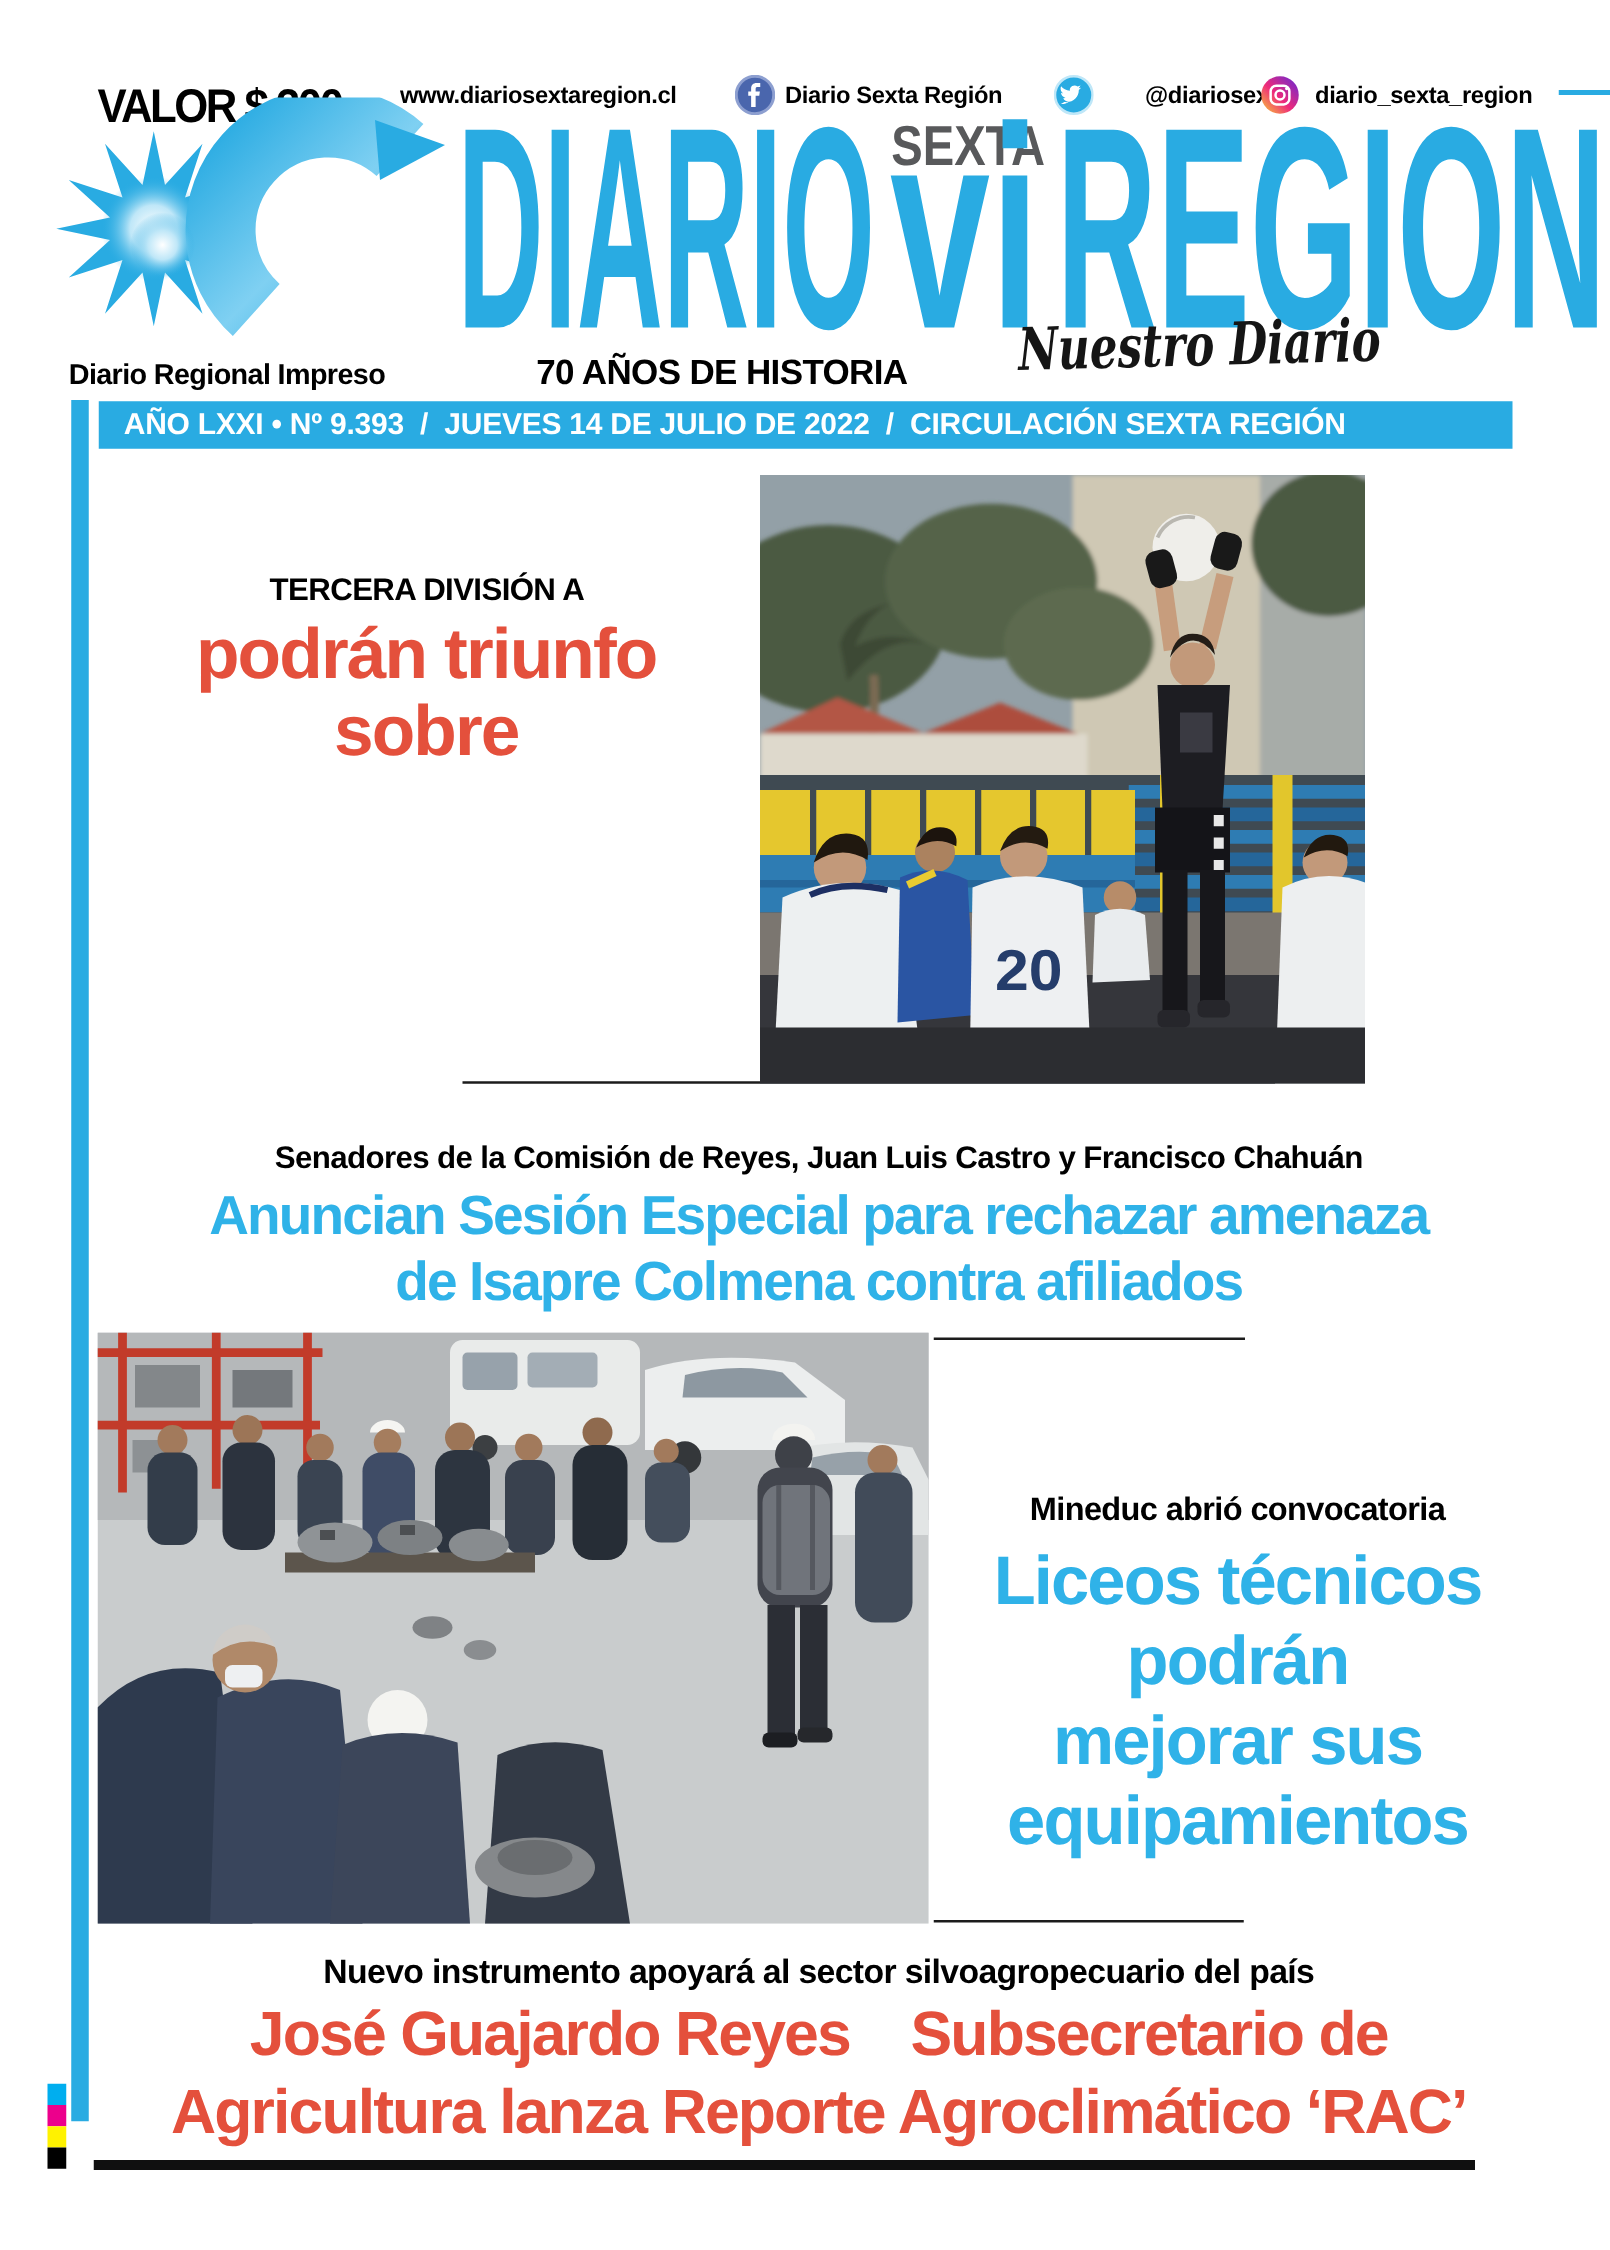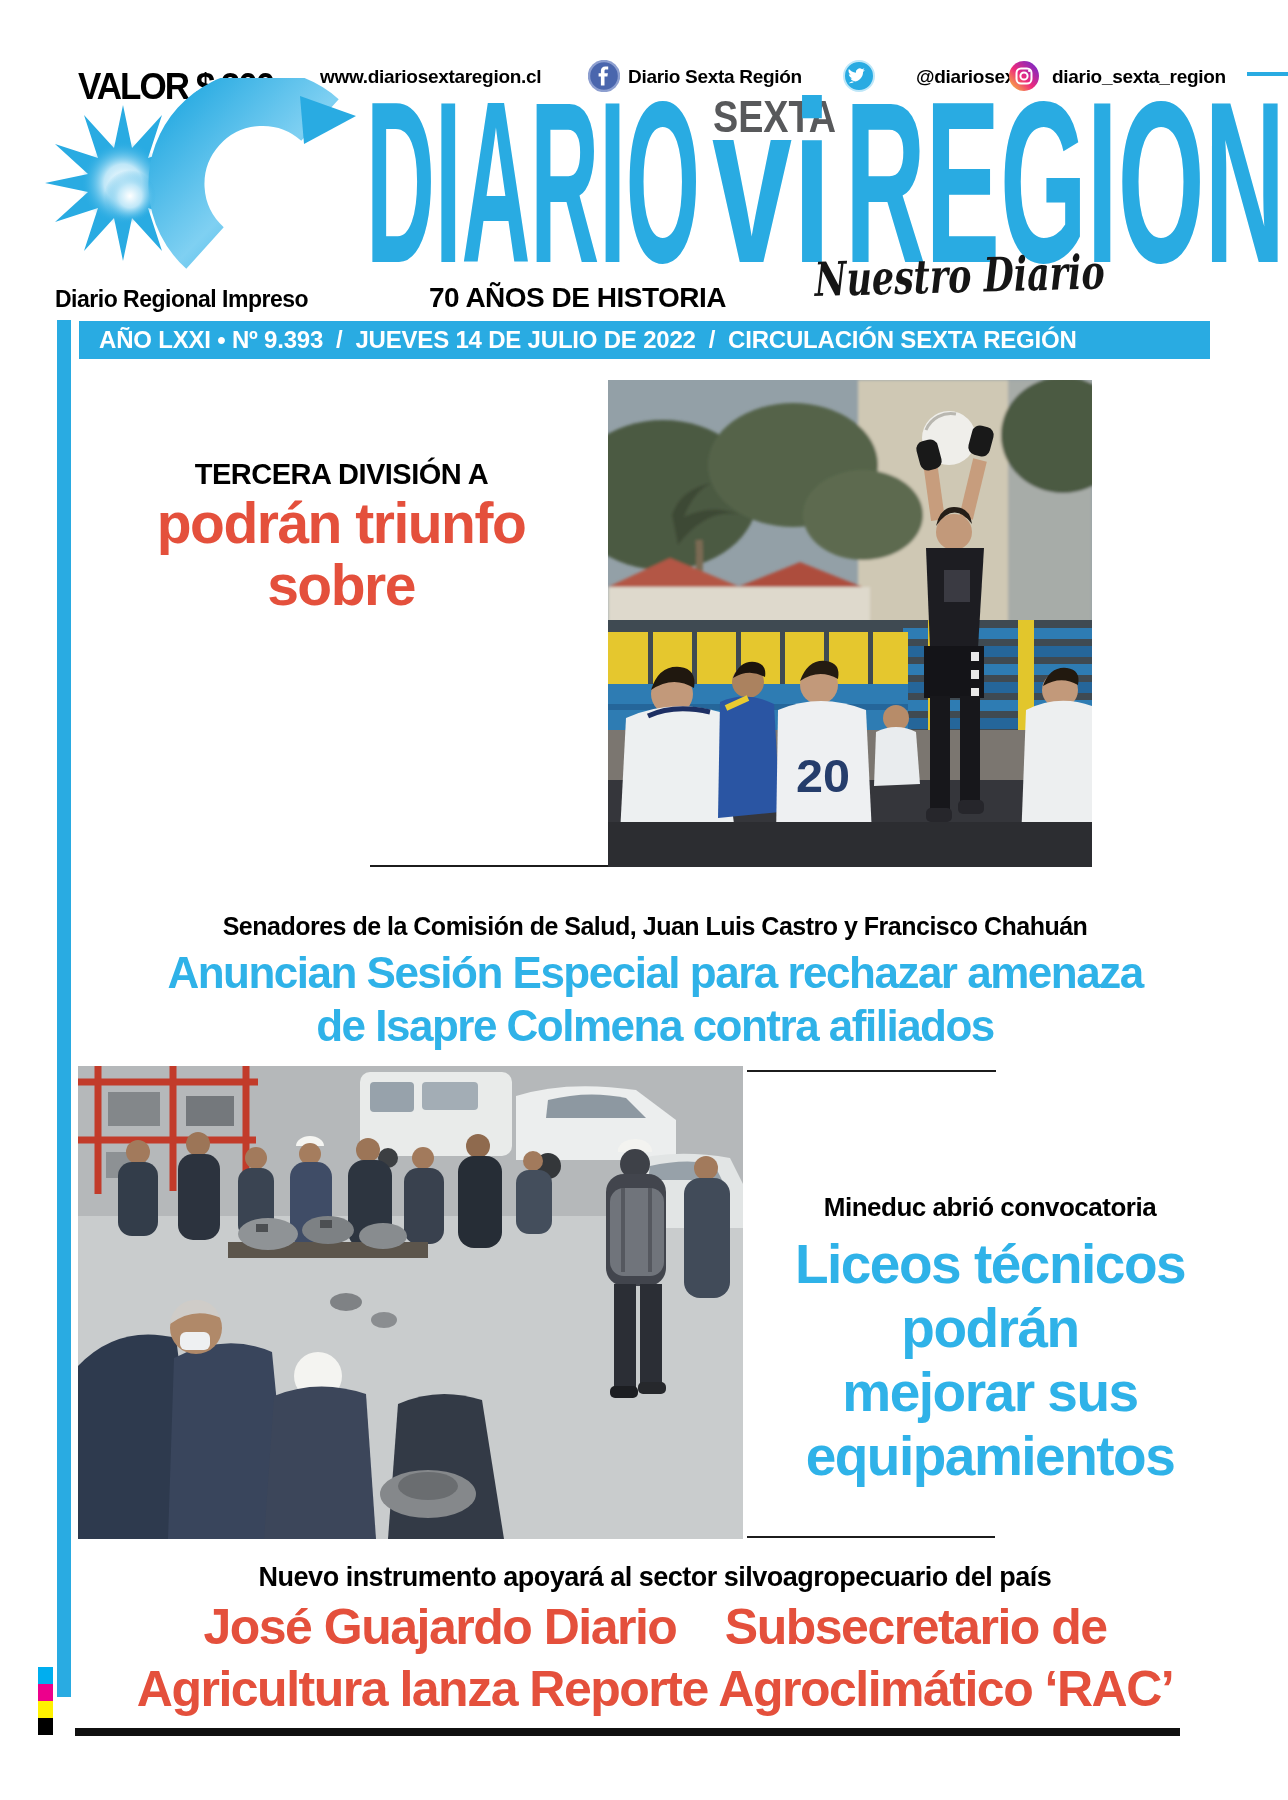--- a/index.html
+++ b/index.html
@@ -102,21 +102,21 @@
     <text x="807" y="184" font-size="230" font-weight="700" fill="#29abe2" textLength="440" lengthAdjust="spacingAndGlyphs">REGION</text>
     <text class="script-tagline" x="777" y="218" font-size="47" fill="#151515" textLength="290" lengthAdjust="spacingAndGlyphs" transform="rotate(-1.5 777 218)">Nuestro Diario</text>
   </svg>
 
   <div class="abs tag-left">Diario Regional Impreso</div>
   <div class="abs tag-center">70 AÑOS DE HISTORIA</div>
 
   <div class="abs edition">AÑO LXXI • Nº 9.393  /  JUEVES 14 DE JULIO DE 2022  /  CIRCULACIÓN SEXTA REGIÓN</div>
   <div class="abs left-rule"></div>
 
-  <div class="abs kicker" style="left:75px;top:458px;width:533px;font-size:29px;">TERCERA DIVISIÓN A</div>
+  <div class="abs kicker" style="left:75px;top:458px;width:533px;font-size:25px;">TERCERA DIVISIÓN A</div>
   <div class="abs hl hl-red" style="left:65px;top:492px;width:552px;font-size:57px;line-height:62px;">
     <span class="ln">podrán triunfo</span>
     <span class="ln">sobre</span>
   </div>
 
   <svg class="photo" style="left:608px;top:380px;" width="484" height="487" viewBox="0 0 484 487">
     <defs>
         <filter id="soft">
           <feGaussianBlur stdDeviation="1.6"></feGaussianBlur>
         </filter>
@@ -201,21 +201,21 @@
       <circle cx="288" cy="338" r="13" fill="#b78c69"></circle>
       <path d="M268 352 q20 -10 40 0 l4 52 -46 2z" fill="#e9ecee"></path>
       <circle cx="452" cy="310" r="18" fill="#c2997a"></circle>
       <path d="M435 306 q7 -20 24 -18 q14 2 11 17 q-17 -10 -35 1z" fill="#22190f"></path>
       <path d="M418 330 q32 -16 66 -4 l0 162 -72 0z" fill="#edeff0"></path>
     </g>
     <rect y="442" width="484" height="45" fill="#2c2d31"></rect>
   </svg>
   <div class="rule" style="left:370px;top:865px;width:238px;"></div>
 
-  <div class="abs kicker" style="left:90px;top:912px;width:1130px;font-size:25px;">Senadores de la Comisión de Salud, Juan Luis Castro y Francisco Chahuán</div>
+  <div class="abs kicker" style="left:90px;top:912px;width:1130px;font-size:25px;">Senadores de la Comisión de Reyes, Juan Luis Castro y Francisco Chahuán</div>
   <div class="abs hl hl-cyan" style="left:90px;top:946px;width:1130px;font-size:44px;line-height:53px;">
     <span class="ln">Anuncian Sesión Especial para rechazar amenaza</span>
     <span class="ln">de Isapre Colmena contra afiliados</span>
   </div>
   <div class="rule" style="left:747px;top:1070px;width:249px;"></div>
 
   <svg class="photo" style="left:78px;top:1066px;" width="665" height="473" viewBox="0 0 665 473">
     <rect width="665" height="473" fill="#c9cccd"></rect>
     <rect width="665" height="150" fill="#b5b8ba"></rect>
     <g stroke="#c23b2a" stroke-width="7" fill="none">
@@ -299,21 +299,21 @@
   <div class="abs hl hl-cyan" style="left:750px;top:1232px;width:480px;font-size:55px;line-height:64px;">
     <span class="ln">Liceos técnicos</span>
     <span class="ln">podrán</span>
     <span class="ln">mejorar sus</span>
     <span class="ln">equipamientos</span>
   </div>
   <div class="rule" style="left:747px;top:1536px;width:248px;"></div>
 
   <div class="abs kicker" style="left:45px;top:1562px;width:1220px;font-size:27px;">Nuevo instrumento apoyará al sector silvoagropecuario del país</div>
   <div class="abs hl hl-red" style="left:45px;top:1596px;width:1220px;font-size:50px;line-height:62px;">
-    <span class="ln">José Guajardo Diario Subsecretario de</span>
+    <span class="ln">José Guajardo Reyes Subsecretario de</span>
     <span class="ln">Agricultura lanza Reporte Agroclimático ‘RAC’</span>
   </div>
 
   <div class="abs thick-rule"></div>
 
   <div>
     <div class="abs regmark" style="top:1667px;background:#00aeef;"></div>
     <div class="abs regmark" style="top:1684px;background:#ec008c;"></div>
     <div class="abs regmark" style="top:1701px;background:#fff200;"></div>
     <div class="abs regmark" style="top:1718px;background:#000000;"></div>

